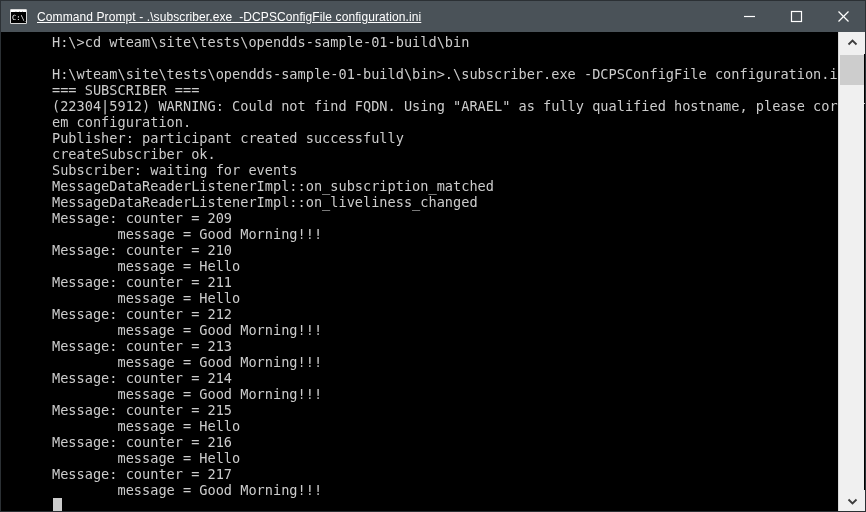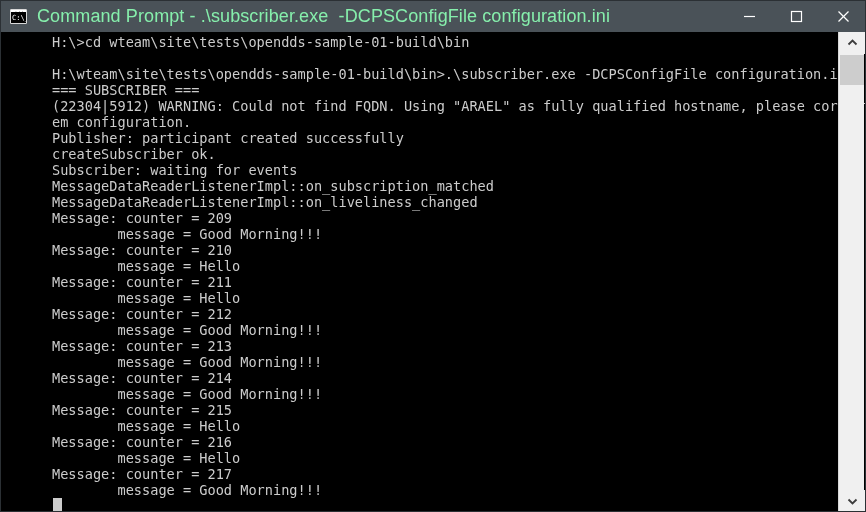--- a/index.html
+++ b/index.html
@@ -68,25 +68,26 @@
     color: #ffffff;
     font-family: "DejaVu Sans Mono", monospace;
     font-size: 7px;
     line-height: 10px;
     padding-left: 1px;
     box-sizing: border-box;
     white-space: nowrap;
     overflow: hidden;
   }
   #title-text {
-    color: #86efac;
+    color: #ffffff;
     font-family: "Liberation Sans", sans-serif;
-    font-size: 18px;
+    font-size: 12px;
     white-space: pre;
     letter-spacing: 0.1px;
+    text-decoration: underline;
   }
   #window-controls {
     position: absolute;
     right: 0; top: 0;
     height: 31px;
     display: flex;
   }
   .wc {
     width: 47px;
     height: 31px;

